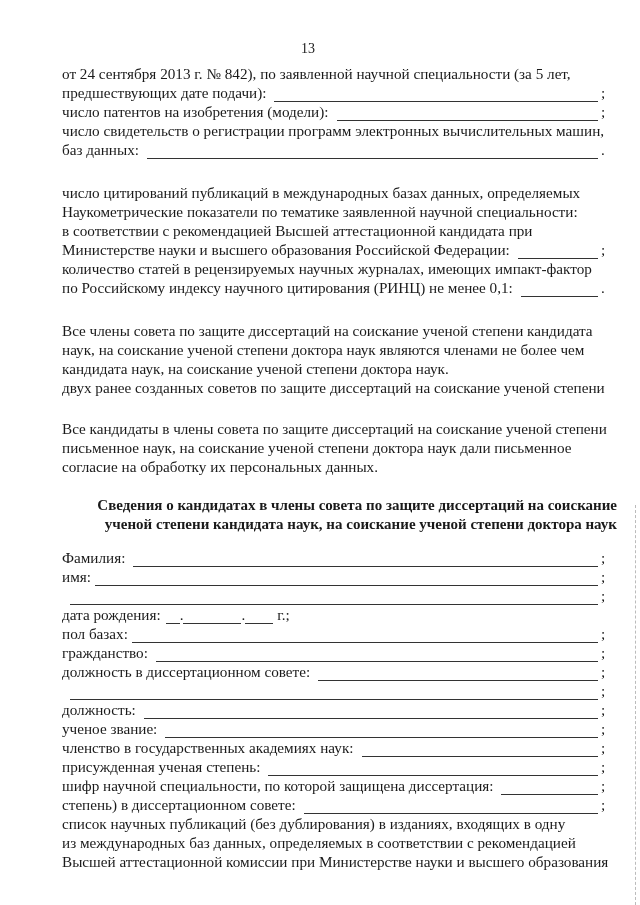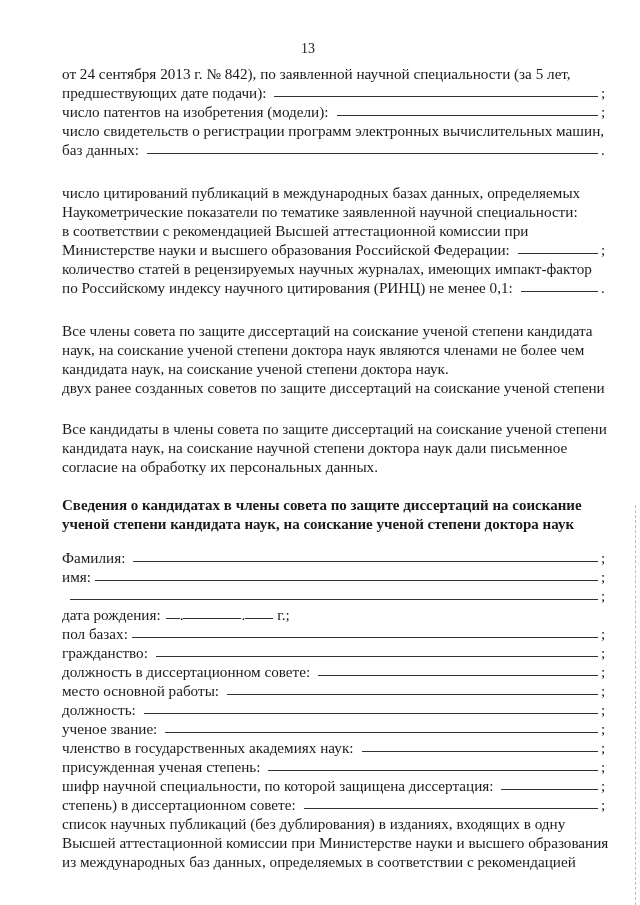--- a/index.html
+++ b/index.html
@@ -6,29 +6,29 @@
   body {
     width: 640px; height: 905px; position: relative; overflow: hidden;
     font-family: "Liberation Serif", "DejaVu Serif", serif;
     color: #1a1a1a; font-size: 15.2px;
   }
   .page-number {
     position: absolute; top: 41px; left: 0; width: 616px;
     text-align: center; font-size: 14px;
   }
   .content { position: absolute; left: 62px; top: 64px; width: 545px; }
-  .line { height: 19px; line-height: 19px; white-space: nowrap; display: flex; align-items: flex-start; }
+  .line { height: 19px; line-height: 19px; white-space: nowrap; display: flex; align-items: flex-end; }
   .blank {
     flex: 1; border-bottom: 1px solid #333; height: 13px; margin: 0 3px 0 8px;
   }
   .blank.tight { margin-left: 4px; }
   .punct { width: 6px; text-align: left; }
   .gap { height: 19px; }
   .heading {
-    text-align: left; font-weight: bold; font-size: 15px;
+    text-align: right; font-weight: bold; font-size: 15px;
     line-height: 19px; margin-top: 12px; margin-bottom: 14px; width: 555px;
   }
   .date-blank { display: inline-block; border-bottom: 1px solid #333; height: 13px; }
   .edge-line {
     position: absolute; right: 4px; top: 505px; height: 400px;
     border-left: 1px dashed #bbb;
   }
 </style>
 </head>
 <body>
@@ -61,21 +61,21 @@
 
   <div class="gap" style="height:24px"></div>
 
   <div class="line">
       <span>число цитирований публикаций в международных базах данных, определяемых</span>
     </div>
   <div class="line">
       <span>Наукометрические показатели по тематике заявленной научной специальности:</span>
     </div>
   <div class="line">
-      <span>в соответствии с рекомендацией Высшей аттестационной комиссии при</span>
+      <span>в соответствии с рекомендацией Высшей аттестационной кандидата при</span>
     </div>
   <div class="line">
     <span>Министерстве науки и высшего образования Российской Федерации:</span>
     <span class="blank"></span>
     <span class="punct">;</span>
   </div>
   <div class="line">
       <span>количество статей в рецензируемых научных журналах, имеющих импакт-фактор</span>
     </div>
   <div class="line">
@@ -101,21 +101,21 @@
       </div>
   </div>
 
   <div class="gap" style="height:22px"></div>
 
   <div>
     <div class="line">
         <span>Все кандидаты в члены совета по защите диссертаций на соискание ученой степени</span>
       </div>
     <div class="line">
-        <span>кандидата наук, на соискание научной степени доктора наук дали письменное</span>
+        <span>письменное наук, на соискание ученой степени доктора наук дали письменное</span>
       </div>
     <div class="line">
         <span>согласие на обработку их персональных данных.</span>
       </div>
   </div>
 
   <div class="gap" style="height:8px"></div>
 
   <div class="heading">
     <div>Сведения о кандидатах в члены совета по защите диссертаций на соискание</div>
@@ -154,21 +154,20 @@
     <span>гражданство:</span>
     <span class="blank"></span>
     <span class="punct">;</span>
   </div>
   <div class="line">
     <span>должность в диссертационном совете:</span>
     <span class="blank"></span>
     <span class="punct">;</span>
   </div>
   <div class="line">
-    <span>место основной работы:</span>
     <span class="blank"></span>
     <span class="punct">;</span>
   </div>
   <div class="line">
     <span>должность:</span>
     <span class="blank"></span>
     <span class="punct">;</span>
   </div>
   <div class="line">
     <span>ученое звание:</span>
@@ -194,21 +193,21 @@
     <span>степень) в диссертационном совете:</span>
     <span class="blank"></span>
     <span class="punct">;</span>
   </div>
 
   <div>
     <div class="line">
         <span>список научных публикаций (без дублирования) в изданиях, входящих в одну</span>
       </div>
     <div class="line">
+        <span>из международных баз данных, определяемых в соответствии с рекомендацией</span>
+      </div>
+    <div class="line">
         <span>Высшей аттестационной комиссии при Министерстве науки и высшего образования</span>
       </div>
-    <div class="line">
-        <span>из международных баз данных, определяемых в соответствии с рекомендацией</span>
-      </div>
   </div>
 </div>
 
 <div class="edge-line"></div>
 
 </body></html>

